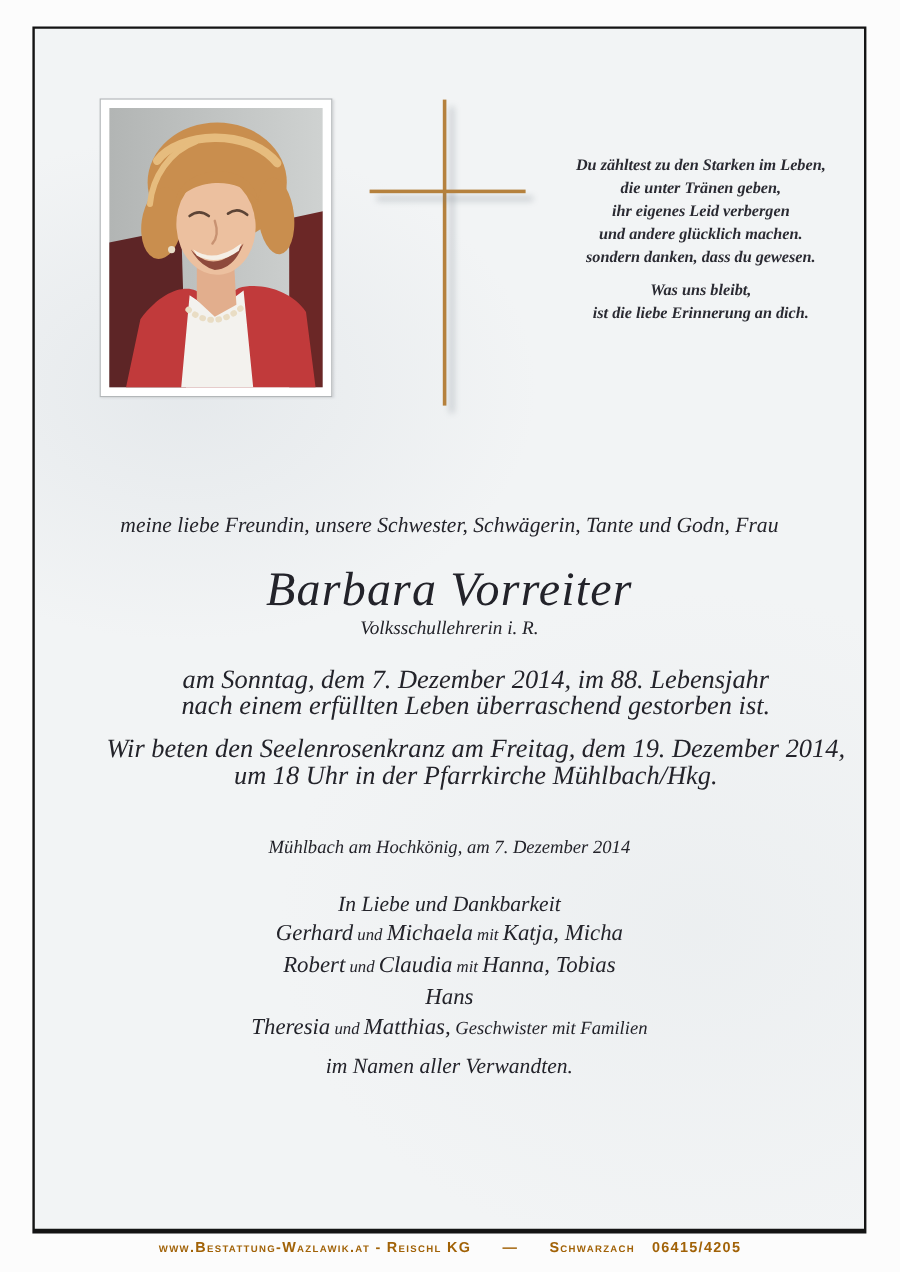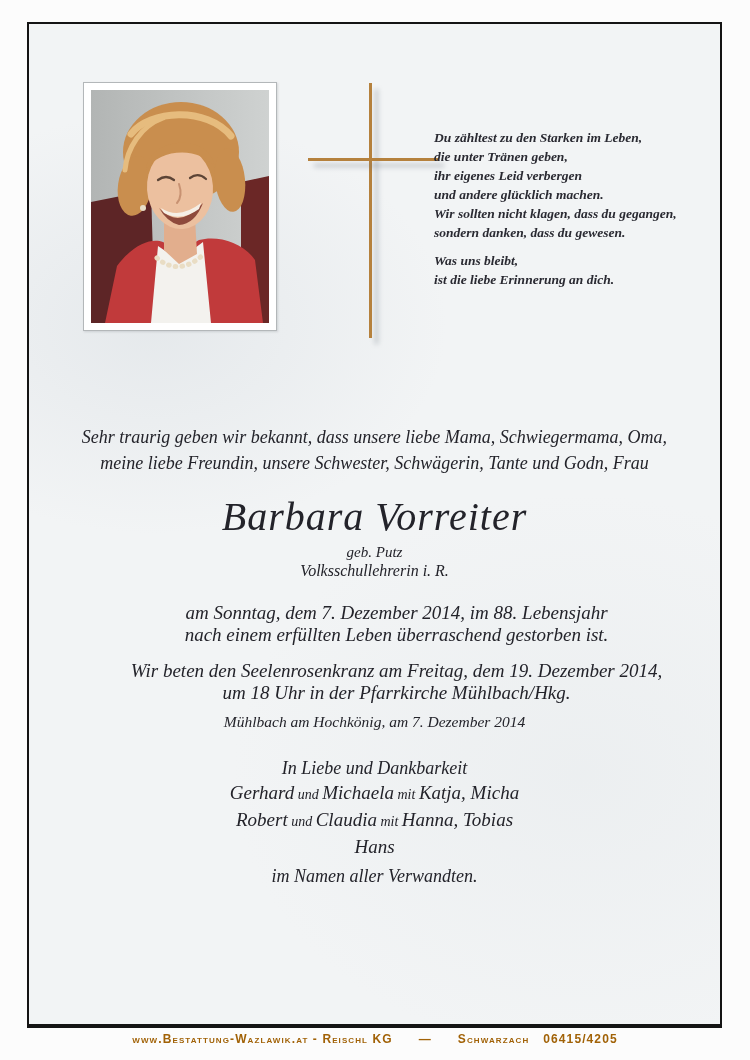--- a/index.html
+++ b/index.html
@@ -32,36 +32,36 @@
     box-shadow:6px 6px 5px rgba(110,120,130,.40);
   }
   .cross-h{
     position:absolute;left:279px;top:134px;width:130px;height:3px;
     background:var(--cross-gold,#b5813d);
     box-shadow:6px 6px 5px rgba(110,120,130,.40);
   }
   
   .poem{
     position:absolute;left:405px;top:104px;width:300px;
-    text-align:left;font-style:italic;font-weight:bold;
+    text-align:center;font-style:italic;font-weight:bold;
     font-size:13.5px;line-height:19px;color:#2a2a32;
   }
   .poem .gap{margin-top:9px;}
   
   .content{
     position:absolute;left:0;top:400px;width:100%;
     text-align:center;font-style:italic;
   }
   .intro{font-size:18px;line-height:26px;}
   .deceased-name{font-size:40px;line-height:46px;margin-top:18px;letter-spacing:1px;}
   .birth-name{font-size:15px;line-height:18px;margin-top:3px;}
   .profession{font-size:16px;line-height:19px;}
-  .para{font-size:19px;line-height:22px;margin-top:14px;padding-left:44px;}
+  .para{font-size:22px;line-height:22px;margin-top:14px;padding-left:44px;}
   .para.first{margin-top:22px;}
-  .dateline{font-size:15.5px;line-height:20px;margin-top:8px;}
+  .dateline{font-size:15.5px;line-height:20px;margin-top:40px;}
   .mourners-intro{font-size:18px;line-height:24px;margin-top:24px;}
   .family-line{font-size:19px;line-height:25px;}
   .seg-large{font-size:19px;}
   .seg-small{font-size:14px;}
   .seg-medium{font-size:15.5px;}
   .closing{font-size:18px;line-height:24px;margin-top:5px;}
   
   .footer{
     position:absolute;left:0;top:1032px;width:100%;text-align:center;
     font-family:"Liberation Sans","DejaVu Sans",sans-serif;
@@ -119,34 +119,31 @@
   </div>
 
   <div class="cross-v"></div>
   <div class="cross-h"></div>
 
   <div class="poem">
     <div>Du zähltest zu den Starken im Leben,</div>
     <div>die unter Tränen geben,</div>
     <div>ihr eigenes Leid verbergen</div>
     <div>und andere glücklich machen.</div>
-    <div>Wir sollten nicht klagen, dass du gegangen,</div>
     <div>sondern danken, dass du gewesen.</div>
     <div class="gap">Was uns bleibt,</div>
     <div>ist die liebe Erinnerung an dich.</div>
   </div>
 
   <div class="content">
     <div class="intro">
-      <div>Sehr traurig geben wir bekannt, dass unsere liebe Mama, Schwiegermama, Oma,</div>
       <div>meine liebe Freundin, unsere Schwester, Schwägerin, Tante und Godn, Frau</div>
     </div>
 
     <div class="deceased-name">Barbara Vorreiter</div>
-    <div class="birth-name">geb. Putz</div>
     <div class="profession">Volksschullehrerin i. R.</div>
 
     <div class="para first">
       <div>am Sonntag, dem 7. Dezember 2014, im 88. Lebensjahr</div>
       <div>nach einem erfüllten Leben überraschend gestorben ist.</div>
     </div>
 
     <div class="para">
       <div>Wir beten den Seelenrosenkranz am Freitag, dem 19. Dezember 2014,</div>
       <div>um 18 Uhr in der Pfarrkirche Mühlbach/Hkg.</div>
@@ -154,20 +151,21 @@
 
 
     <div class="dateline">Mühlbach am Hochkönig, am 7. Dezember 2014</div>
 
     <div class="mourners-intro">In Liebe und Dankbarkeit</div>
 
     <div id="family-lines">
         <div class="family-line"><span class="seg-large">Gerhard</span><span class="seg-small"> und </span><span class="seg-large">Michaela</span><span class="seg-small"> mit </span><span class="seg-large">Katja, Micha</span></div>
         <div class="family-line"><span class="seg-large">Robert</span><span class="seg-small"> und </span><span class="seg-large">Claudia</span><span class="seg-small"> mit </span><span class="seg-large">Hanna, Tobias</span></div>
         <div class="family-line"><span class="seg-large">Hans</span></div>
+        <div class="family-line"><span class="seg-large">Theresia</span><span class="seg-small"> und </span><span class="seg-large">Matthias,</span><span class="seg-medium"> Geschwister mit Familien</span></div>
       </div>
 
     <div class="closing">im Namen aller Verwandten.</div>
   </div>
 
 </div>
 
 <div class="footer">
   <span>www.Bestattung-Wazlawik.at - Reischl KG</span><span class="sp"></span><span>—</span><span class="sp"></span><span>Schwarzach</span><span class="sp2"></span><span>06415/4205</span>
 </div>

